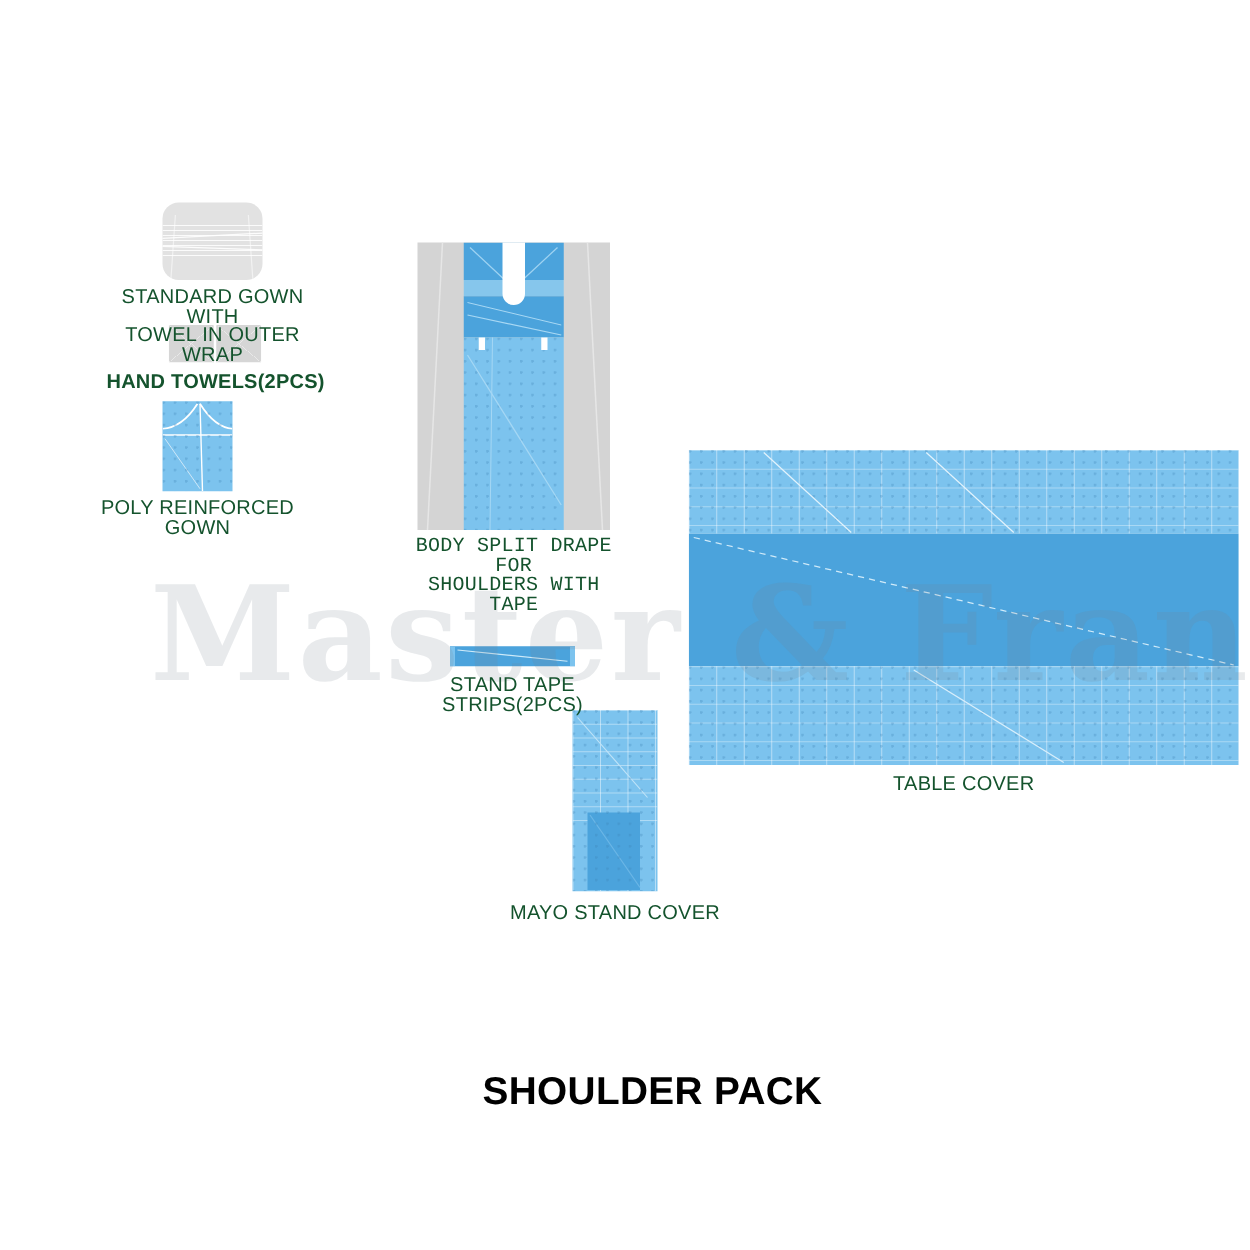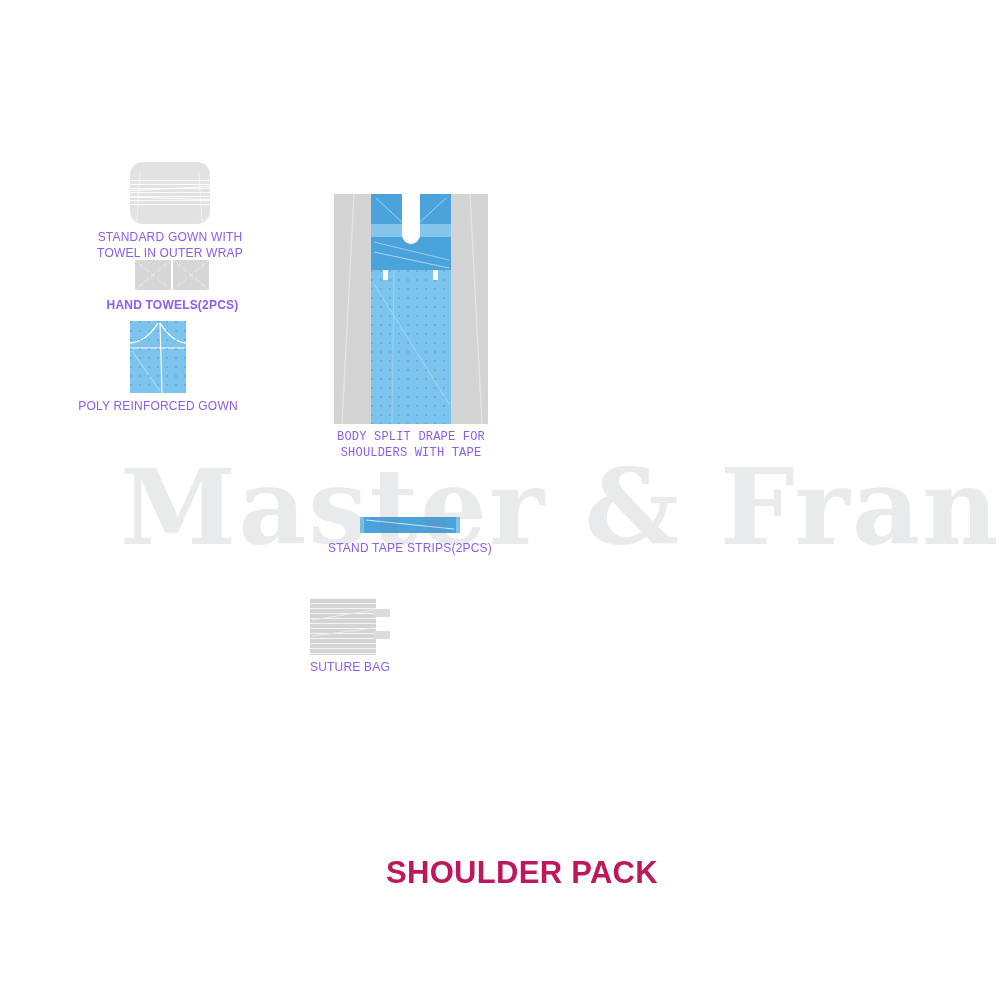--- a/index.html
+++ b/index.html
@@ -28,22 +28,22 @@
     z-index:6;
     pointer-events:none;
   }
 
   
   .item{position:absolute;}
   .art{position:relative;overflow:hidden;}
   .caption{
     position:absolute;
     text-align:center;
-    color:#8b5cf6;
-    font-size:12px;
+    color:#14532d;
+    font-size:16px;
     line-height:15.5px;
     letter-spacing:.2px;
     white-space:pre-line;
     z-index:8;
   }
 
   
   .blue{background:#7CC3EE;}
   .blue-dark{background:#4BA3DC;}
   .grey{background:#d4d4d4;}
@@ -103,21 +103,21 @@
   #mayo .art{width:68px;height:145px;}
 
   
   #table .art{width:440px;height:252px;}
 
   
   .title{
     position:absolute;
     left:0;right:0;top:855px;
     text-align:center;
-    color:#be185d;
+    color:#000000;
     font-weight:700;
     font-size:31px;
     letter-spacing:.3px;
     margin-left:44px;
   }
 </style>
 </head>
 <body>
 
 <div id="stage">
@@ -206,30 +206,52 @@
     <div class="art blue-dark">
       <div style="position:absolute;left:0;top:0;width:4px;height:100%;background:#7CC3EE;"></div>
       <div style="position:absolute;right:0;top:0;width:4px;height:100%;background:#7CC3EE;"></div>
       <svg width="100" height="16" style="position:absolute;left:0;top:0;">
         <line x1="6" y1="3" x2="94" y2="12" stroke="#cdeaf9" stroke-width="1"></line>
       </svg>
     </div>
     <div class="caption" style="left:-43px;top:24px;width:186px;">STAND TAPE STRIPS(2PCS)</div>
   </div>
 
-  <div class="item" id="suture" style="left:310px;top:598px;">
+
+  <div class="item" id="mayo" style="left:458px;top:568px;">
+    <div class="art blue dots vlines">
+      <div style="position:absolute;left:0;top:0;width:100%;height:92px;
+           background-image:linear-gradient(180deg,rgba(255,255,255,.40) 1px,transparent 1px);
+           background-size:100% 11px;"></div>
+      <div class="blue-dark" style="position:absolute;left:12px;top:82px;width:42px;height:62px;"></div>
+      <svg width="68" height="145" style="position:absolute;left:0;top:0;">
+        <line x1="14" y1="84" x2="54" y2="142" stroke="#6bb6e6" stroke-width="1"></line>
+        <line x1="4" y1="6" x2="60" y2="70" stroke="#bfe3f8" stroke-width="0.9"></line>
+      </svg>
+    </div>
+    <div class="caption" style="left:-58px;top:155px;width:184px;">MAYO STAND COVER</div>
+  </div>
+
+  <div class="item" id="table" style="left:551px;top:360px;">
     <div class="art">
-      <div class="grey hlines" style="position:absolute;left:0;top:0;width:66px;height:57px;"></div>
-      <div style="position:absolute;left:64px;top:11px;width:16px;height:8px;background:#dcdcdc;"></div>
-      <div style="position:absolute;left:64px;top:33px;width:16px;height:8px;background:#dcdcdc;"></div>
-      <svg width="80" height="57" style="position:absolute;left:0;top:0;">
-        <line x1="2" y1="22" x2="64" y2="12" stroke="#ececec" stroke-width="1"></line>
-        <line x1="2" y1="38" x2="64" y2="30" stroke="#ececec" stroke-width="1"></line>
-      </svg>
-    </div>
-    <div class="caption" style="left:-23px;top:62px;width:126px;">SUTURE BAG</div>
-  </div>
-
-
+
+      <div class="blue dots vlines" style="position:absolute;left:0;top:0;width:440px;height:67px;">
+        <div style="position:absolute;inset:0;background-image:linear-gradient(180deg,rgba(255,255,255,.35) 1px,transparent 1px);background-size:100% 15px;"></div>
+      </div>
+
+      <div class="blue-dark" style="position:absolute;left:0;top:67px;width:440px;height:106px;"></div>
+
+      <div class="blue dots vlines" style="position:absolute;left:0;top:173px;width:440px;height:79px;">
+        <div style="position:absolute;inset:0;background-image:linear-gradient(180deg,rgba(255,255,255,.35) 1px,transparent 1px);background-size:100% 15px;"></div>
+      </div>
+      <svg width="440" height="252" style="position:absolute;left:0;top:0;">
+        <line x1="4" y1="70" x2="436" y2="172" stroke="#cfeaf9" stroke-width="1" stroke-dasharray="5 4"></line>
+        <line x1="60" y1="2" x2="130" y2="66" stroke="#e3f3fc" stroke-width="1"></line>
+        <line x1="190" y1="2" x2="260" y2="66" stroke="#e3f3fc" stroke-width="1"></line>
+        <line x1="180" y1="176" x2="300" y2="250" stroke="#d8eefb" stroke-width="1"></line>
+      </svg>
+    </div>
+    <div class="caption" style="left:125px;top:260px;width:190px;">TABLE COVER</div>
+  </div>
 
   <div class="title">SHOULDER PACK</div>
 
 </div>
 
 </body></html>

